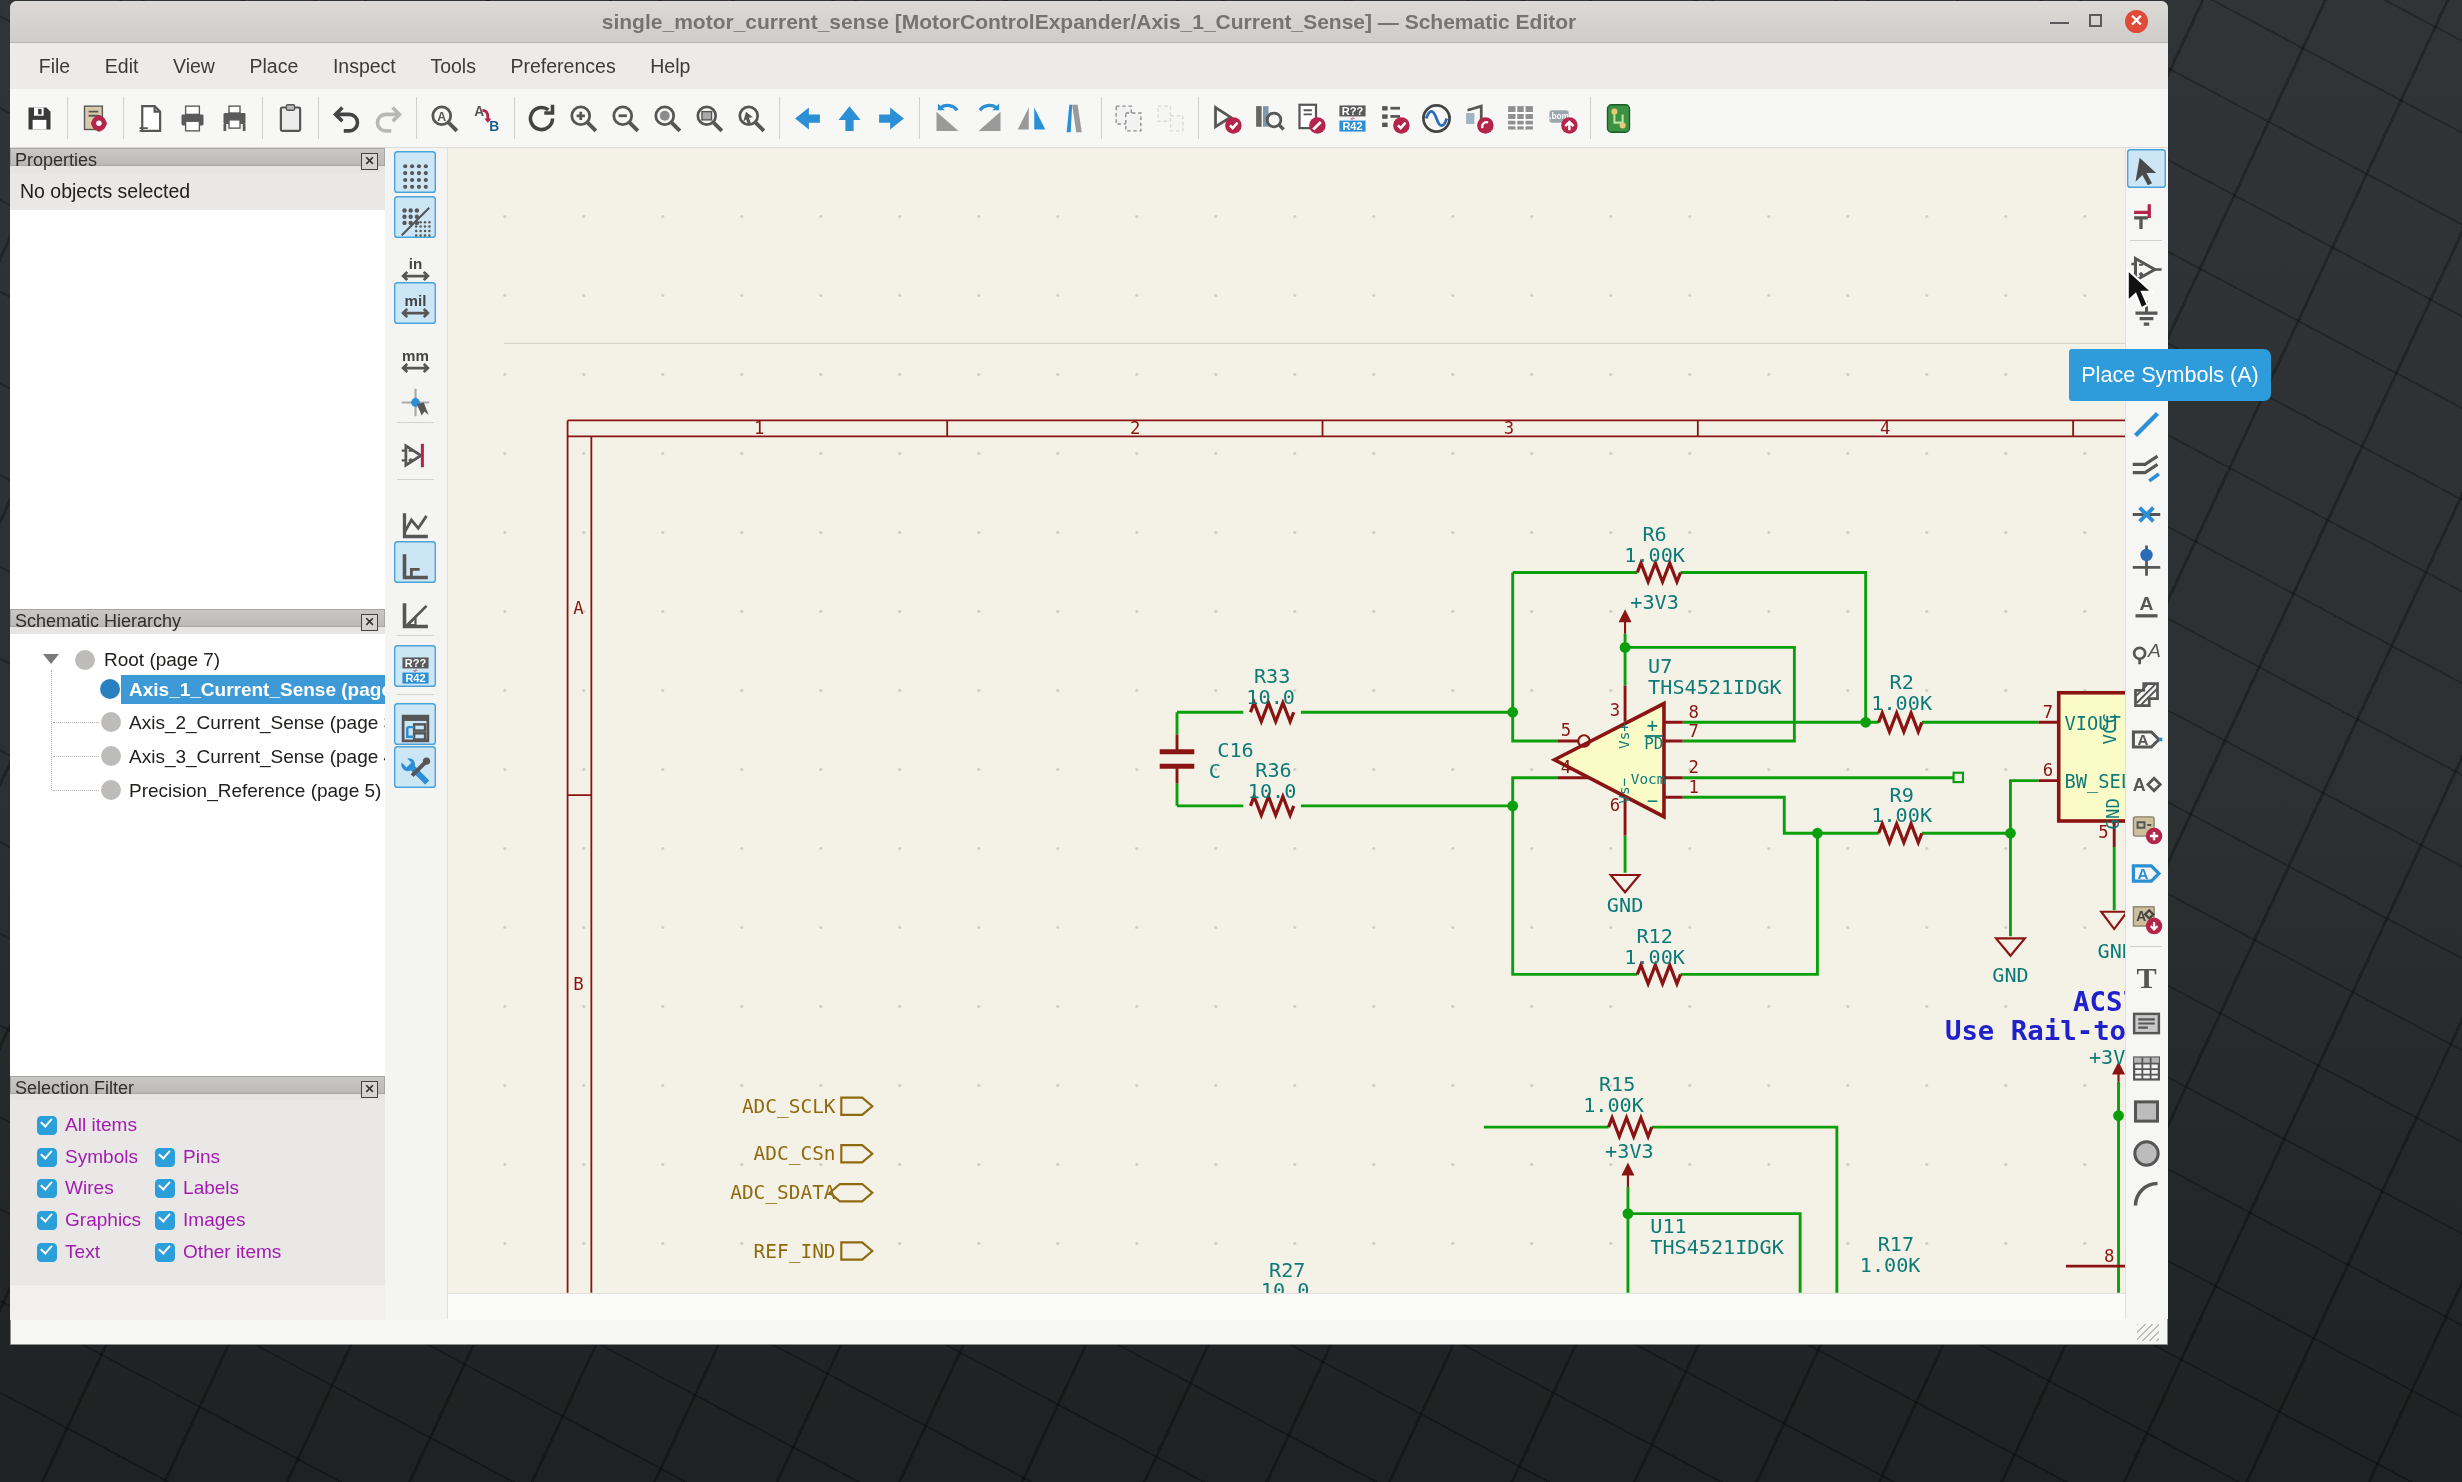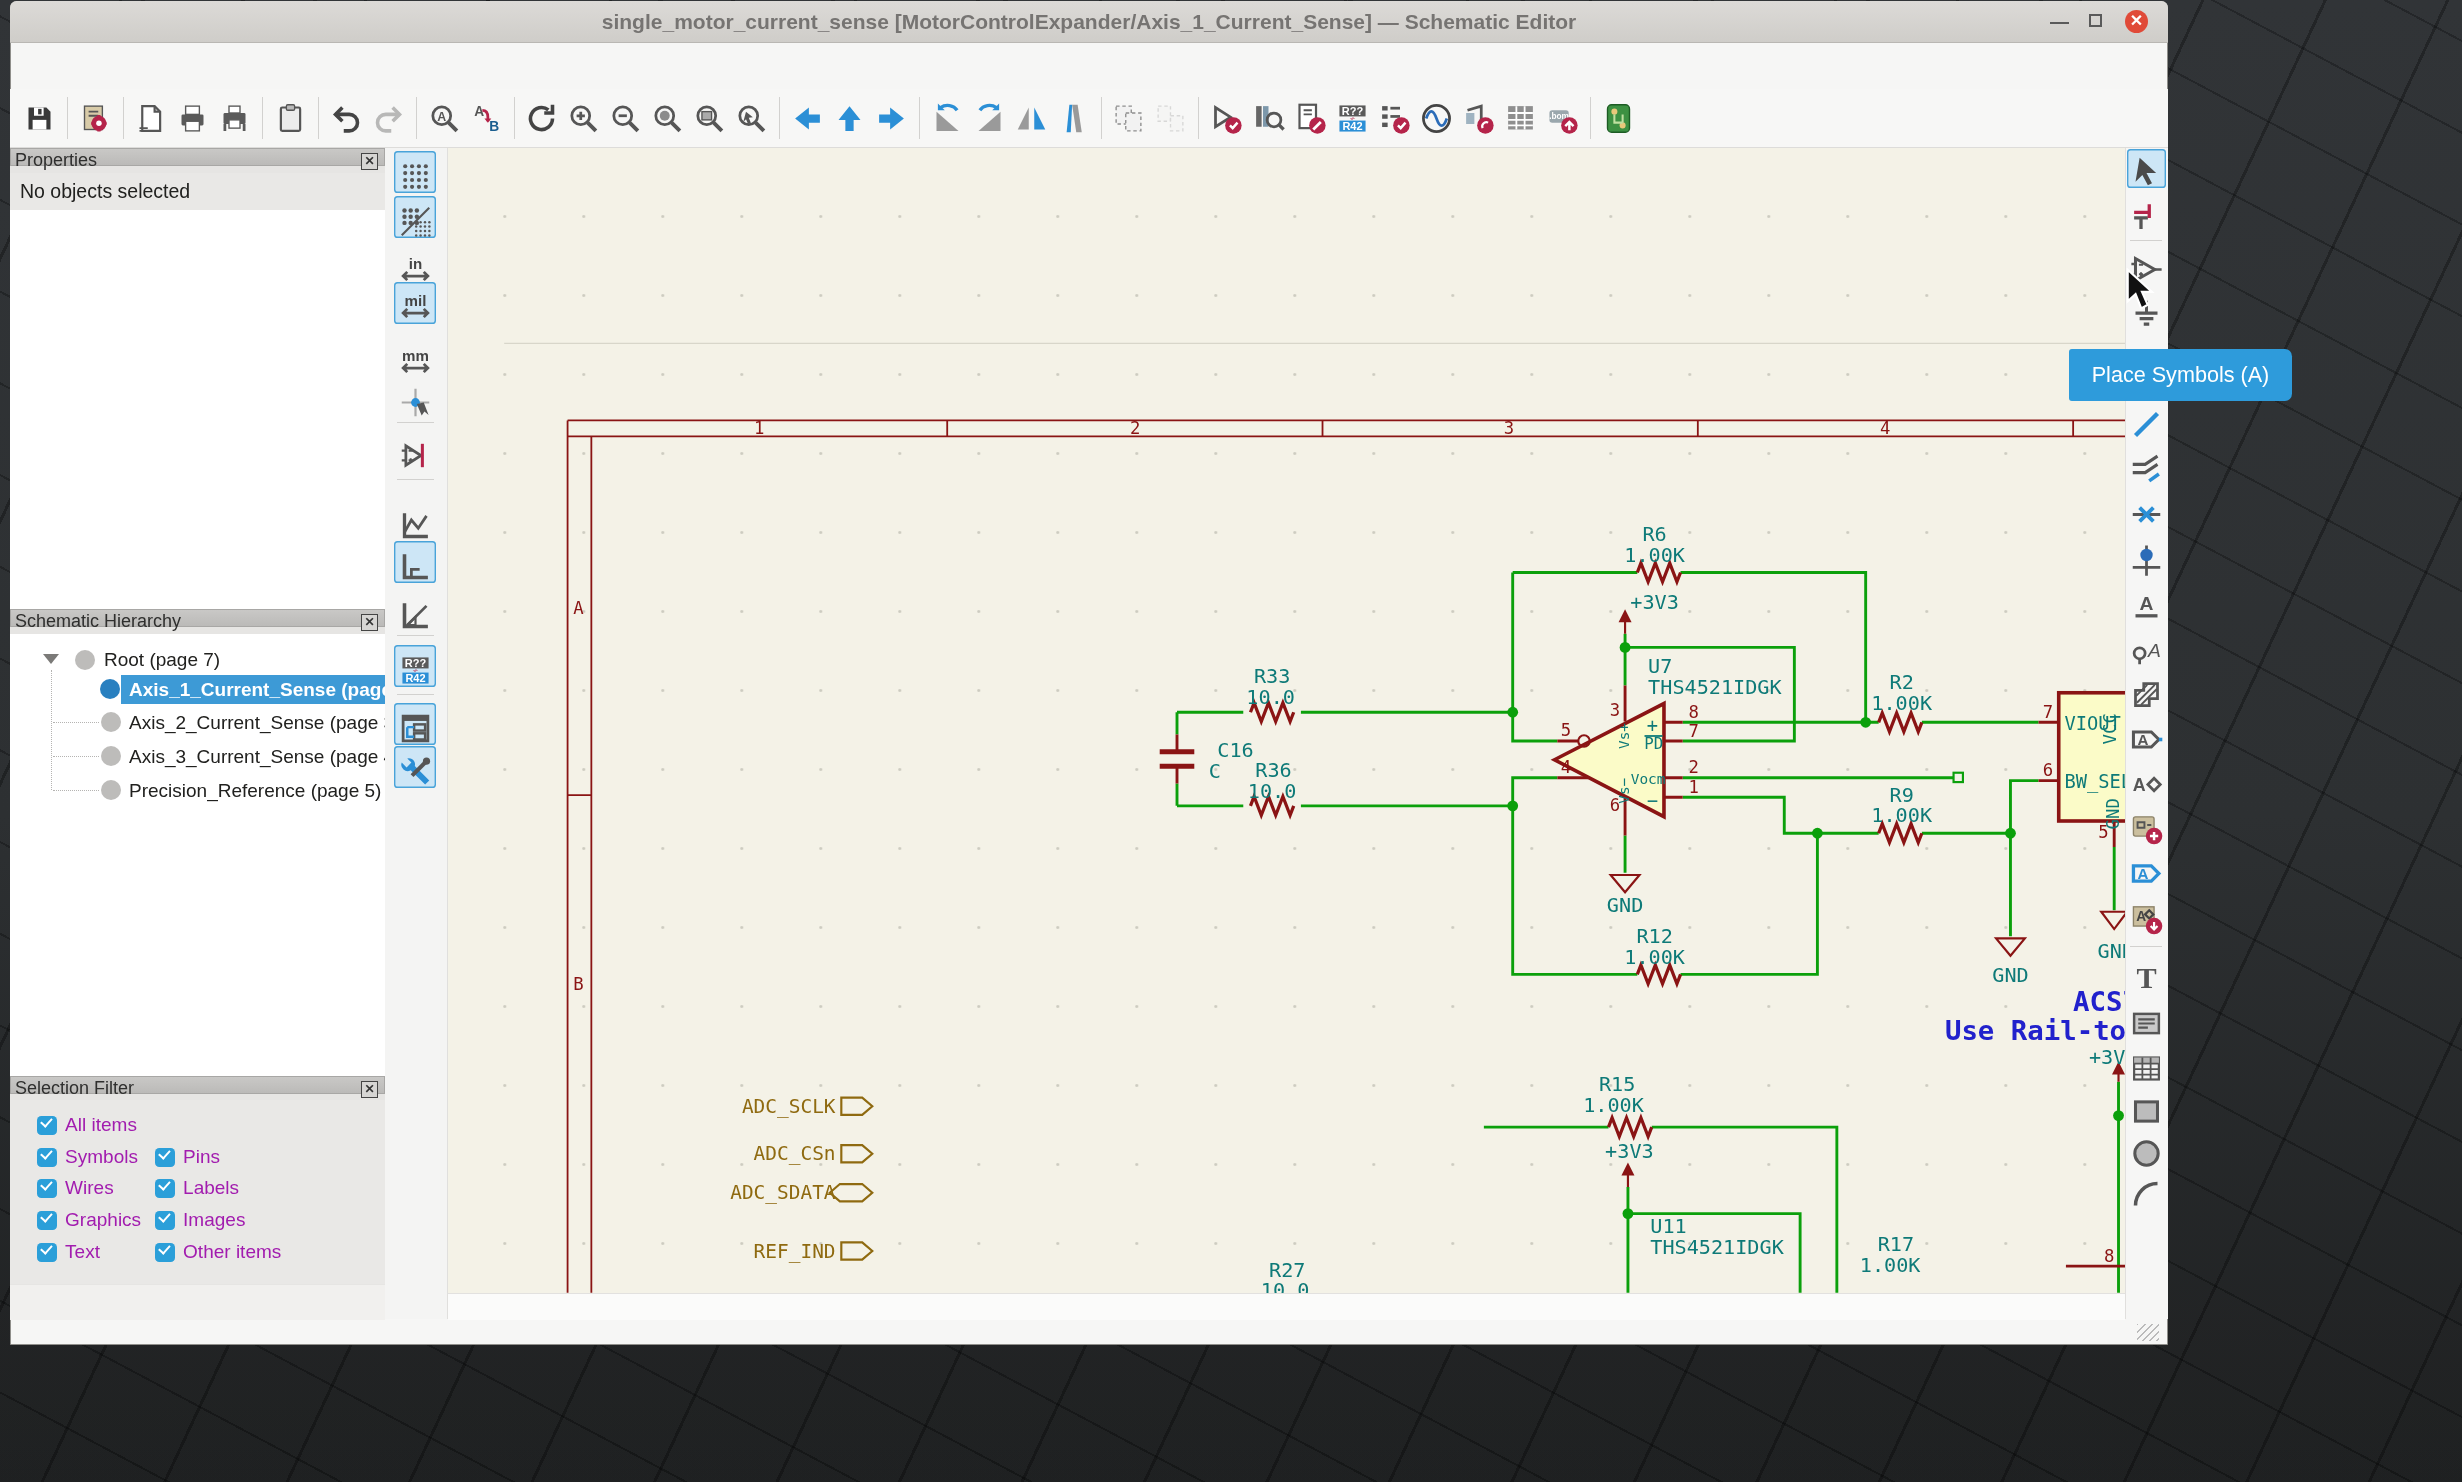--- a/index.html
+++ b/index.html
@@ -60,37 +60,47 @@
   #canvas{left:448px;top:148px;width:1677px;height:1145px;background-color:#f4f2e7;
     background-image:radial-gradient(circle,rgba(70,70,60,.22) 1.1px,rgba(0,0,0,0) 1.8px);
     background-size:79px 79px;background-position:17.3px 29px;}
   #schematic{position:absolute;left:0;top:0;}
   #hscroll{left:448px;top:1293px;width:1677px;height:27px;background:#fbfbfa;border-top:0.7px solid #e2e1df;box-sizing:border-box;}
   
   #statusbar{left:10px;top:1320px;width:2158px;height:24.5px;background:#eceBE9;border-top:0.7px solid #d5d4d2;box-sizing:border-box;}
   .sfield{position:absolute;top:0;font-size:18px;color:#333331;line-height:23px;white-space:pre;}
   #grip{left:2137px;top:1324px;width:21.6px;height:17.3px;background:repeating-linear-gradient(135deg,#bbb 0 1.4px,transparent 1.4px 5px);}
   
-  #tooltip{left:2069px;top:349px;width:223px;height:52px;background:#2e9bdb;border-radius:2.9px 7.2px 7.2px 2.9px;color:#fff;font-size:21.6px;display:flex;align-items:center;justify-content:center;white-space:nowrap;z-index:50;}
+  #tooltip{left:2069px;top:349px;width:202px;height:52px;background:#2e9bdb;border-radius:2.9px 7.2px 7.2px 2.9px;color:#fff;font-size:21.6px;display:flex;align-items:center;justify-content:center;white-space:nowrap;z-index:50;}
   #cursor{left:2122px;top:268px;z-index:60;}
 </style>
 </head>
 <body>
 
 <div id="stage">
 
   <div class="abs" id="win"></div>
 
   <div class="abs" id="titlebar">
     <div id="title">single_motor_current_sense [MotorControlExpander/Axis_1_Current_Sense] — Schematic Editor</div>
   </div>
   <div class="abs winbtn" id="btn-min"></div>
   <div class="abs winbtn" id="btn-max"></div>
   <div class="abs" id="btn-close">✕</div>
 
+  <div class="abs" id="menubar">
+      <div class="menu-item">File</div>
+      <div class="menu-item">Edit</div>
+      <div class="menu-item">View</div>
+      <div class="menu-item">Place</div>
+      <div class="menu-item">Inspect</div>
+      <div class="menu-item">Tools</div>
+      <div class="menu-item">Preferences</div>
+      <div class="menu-item">Help</div>
+    </div>
   <div class="abs" id="toolbar-top">
       <div class="tb">
         <svg viewBox="0 0 24 24">
           <path d="M4 4h13l3 3v13H4z" fill="#3a3a3a"></path>
           <rect x="8" y="4" width="7" height="6" fill="#fff"></rect>
           <rect x="11" y="5" width="2.5" height="4" fill="#3a3a3a"></rect>
           <rect x="7" y="13" width="10" height="7" fill="#fff"></rect>
         </svg>
       </div>
       <div class="tbsep"></div>

